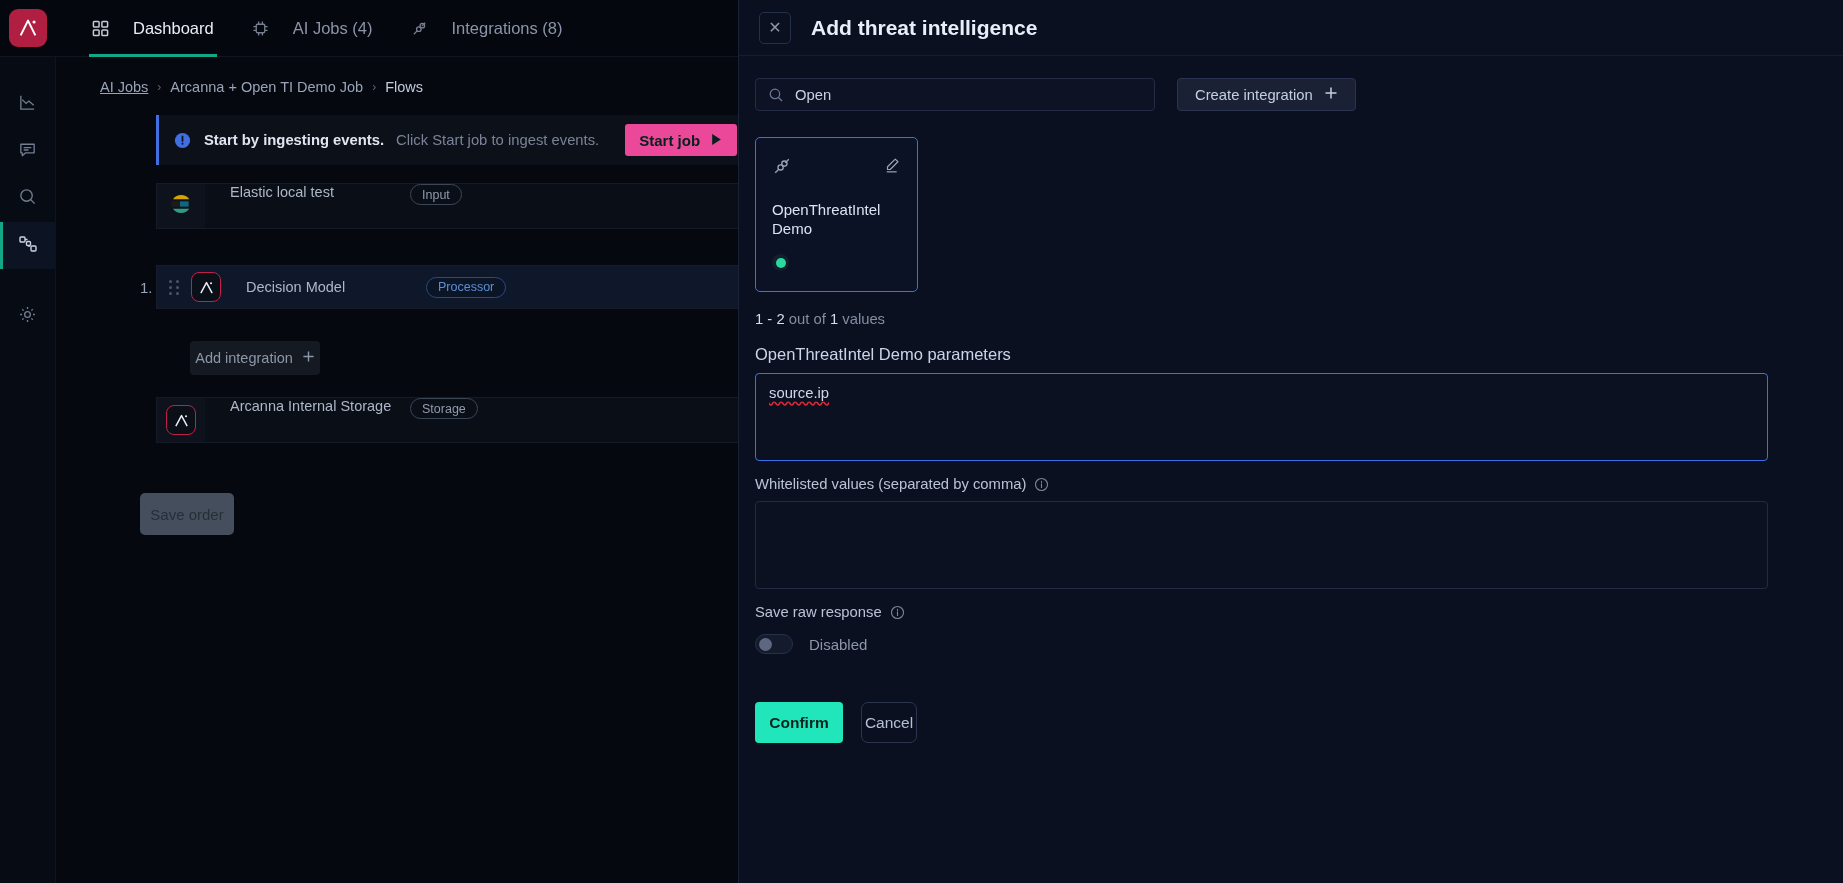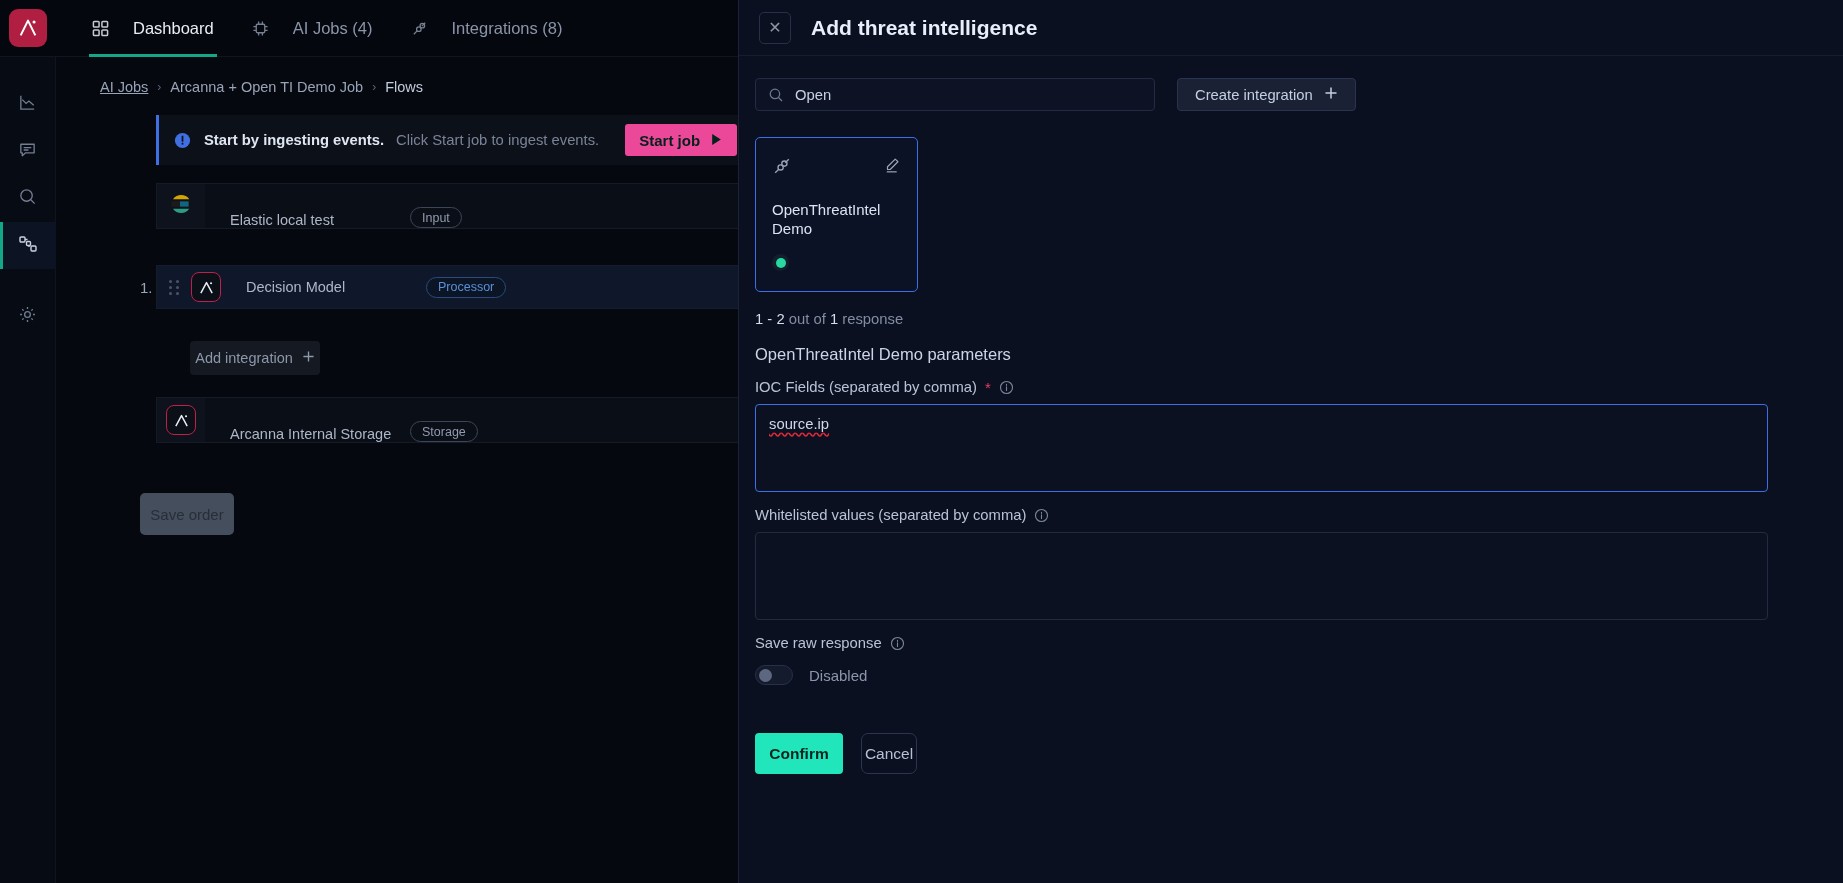--- a/index.html
+++ b/index.html
@@ -74,21 +74,21 @@
   .notice .n-sub { color: #7a8398; font-size: 14.8px; white-space: nowrap; }
   .start-job {
     margin-left: 14px; height: 32px; background: #ec4899; color: #04211b;
     border: none; border-radius: 3px; font-weight: bold; font-size: 15px;
     display: flex; align-items: center; gap: 10px; padding: 0 14px; cursor: pointer;
     font-family: "Liberation Sans", sans-serif; white-space: nowrap;
   }
 
   .flow-row {
     margin-left: 100px; width: 628px; height: 46px; background: #0a0e17;
-    border: 1px solid #141a26; display: flex; align-items: flex-end;
+    border: 1px solid #141a26; display: flex; align-items: flex-start;
   }
   .flow-row.r1 { margin-top: 18px; }
   .flow-icon-cell {
     width: 48px; height: 100%; display: flex; align-items: center; justify-content: center;
     background: #0d121c; flex: none;
   }
   .flow-name { color: #aeb7c7; font-size: 14.5px; margin-left: 25px; width: 180px; }
   .pill {
     border-radius: 11px; height: 21px; padding: 0 11px; font-size: 12.5px;
     display: inline-flex; align-items: center;
@@ -451,35 +451,25 @@
         <div class="card-title">OpenThreatIntel Demo</div>
         <span class="status-dot">
             <i></i>
           </span>
       </div>
 
       <div class="entries">
         <b>1 - 2</b>
         <span>out of</span>
         <b>1</b>
-        <span>response</span>
+        <span>values</span>
       </div>
 
       <div class="params-title">OpenThreatIntel Demo parameters</div>
 
-      <div class="field-label">
-        <span>IOC Fields (separated by comma)</span>
-        <span class="req">*</span>
-        <span class="info-ic-sm">
-          <svg width="15" height="15" viewBox="0 0 16 16" fill="none" stroke="currentColor" stroke-width="1.2">
-            <circle cx="8" cy="8" r="6.4"></circle>
-              <path d="M8 7.2v4M8 4.7v1" stroke-linecap="round"></path>
-          </svg>
-        </span>
-      </div>
       <div class="ta-static">
         <span class="spell">source.ip</span>
       </div>
 
       <div class="field-label">
         <span>Whitelisted values (separated by comma)</span>
         <span class="info-ic-sm">
           <svg width="15" height="15" viewBox="0 0 16 16" fill="none" stroke="currentColor" stroke-width="1.2">
             <circle cx="8" cy="8" r="6.4"></circle>
               <path d="M8 7.2v4M8 4.7v1" stroke-linecap="round"></path>

